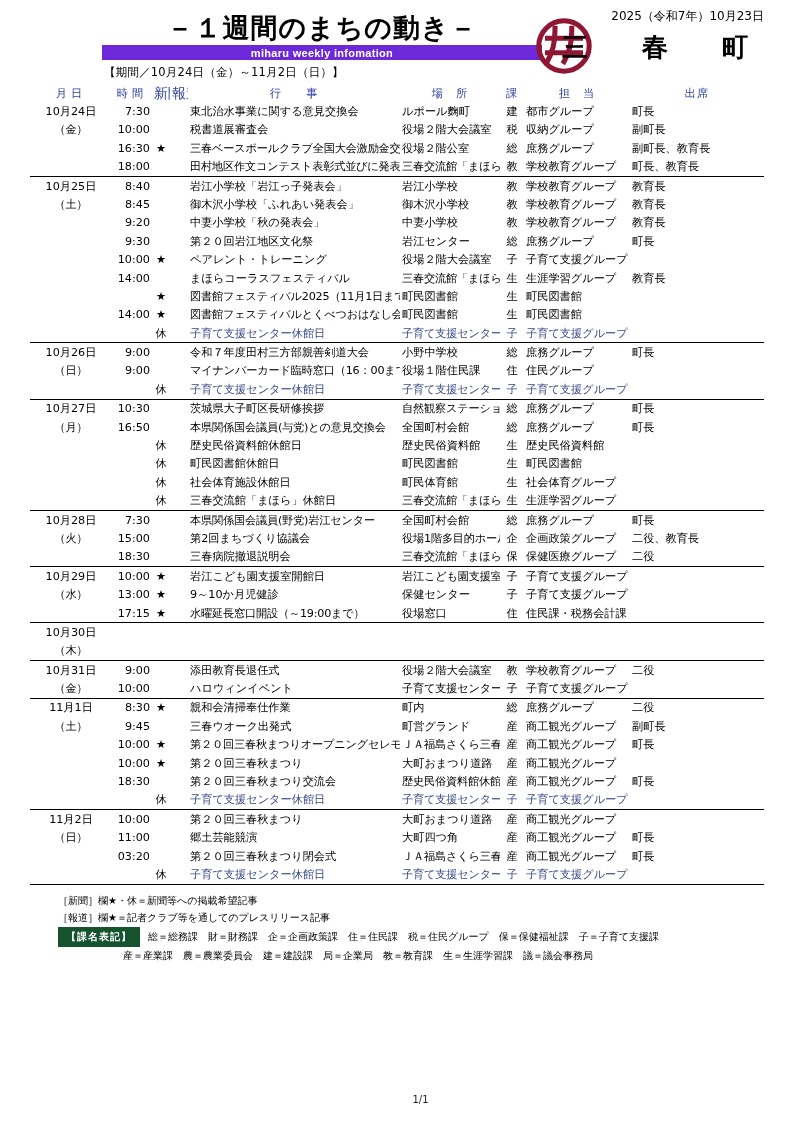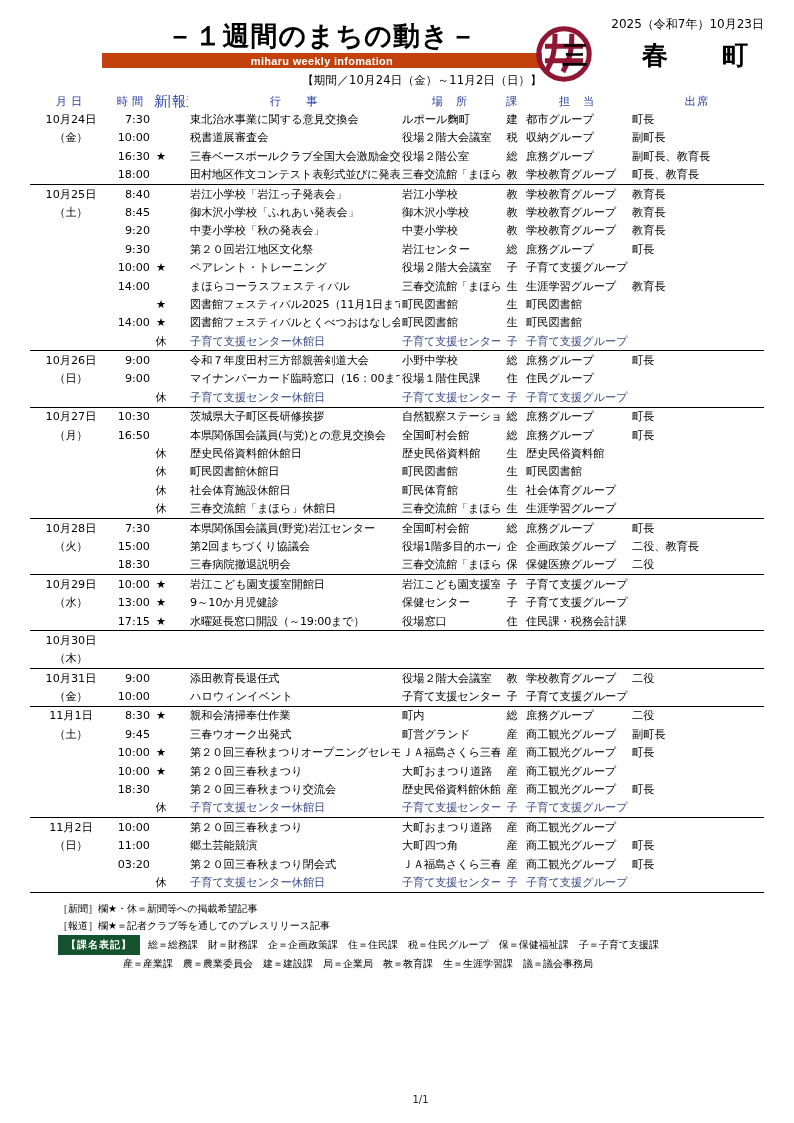--- a/index.html
+++ b/index.html
@@ -4,39 +4,39 @@
 <style>
   html,body{margin:0;padding:0;}
   body{
     width:794px;height:1123px;
     background:#ffffff;
     font-family:"DejaVu Sans","Liberation Sans",sans-serif;
     color:#000;
     position:relative;
     overflow:hidden;
   }
-  .page{position:relative;width:794px;height:1123px;box-sizing:border-box;padding:12px 30px;}
+  .page{position:relative;width:794px;height:1123px;box-sizing:border-box;padding:4px 30px;}
 
   
   .header{position:relative;height:78px;}
   .title-block{position:absolute;left:72px;top:10px;width:440px;}
   .doc-title{
     font-size:27px;font-weight:700;letter-spacing:1px;
     text-align:center;line-height:1.05;white-space:nowrap;
     font-family:"DejaVu Sans","Liberation Sans",sans-serif;
   }
   .redbar{
-    position:relative;height:15px;background:#c2410c;margin-top:3px;
+    position:relative;height:15px;background:#6d28d9;margin-top:3px;
   }
   .redbar span{
     position:absolute;left:0;right:0;top:50%;transform:translateY(-50%);
     text-align:center;color:#ffffff;font-size:11px;font-weight:700;
     font-family:"Liberation Sans",sans-serif;letter-spacing:0.3px;
   }
-  .period{font-size:11.5px;margin-top:5px;text-align:right;padding-left:2px;letter-spacing:0.2px;}
+  .period{font-size:11.5px;margin-top:5px;text-align:left;padding-left:2px;letter-spacing:0.2px;}
 
   .brand{position:absolute;right:0;top:4px;width:250px;height:70px;}
   .brand-date{position:absolute;right:0;top:0;font-size:12px;white-space:nowrap;letter-spacing:0px;}
   .brand-name{position:absolute;right:2px;top:22px;font-size:26px;font-weight:700;letter-spacing:14px;white-space:nowrap;}
   .brand-logo{position:absolute;left:22px;top:10px;width:56px;height:56px;}
 
   
   table.sched{
     border-collapse:collapse;width:734px;table-layout:fixed;
     margin-top:2px;

